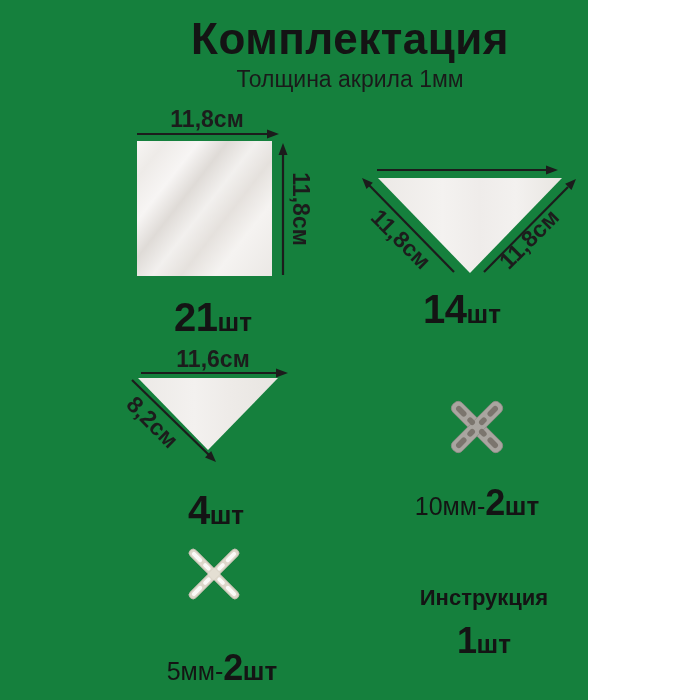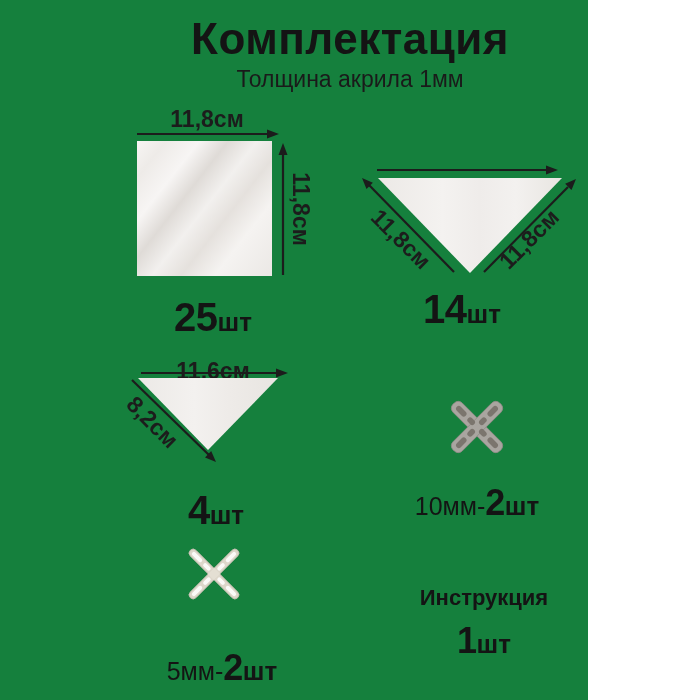--- a/index.html
+++ b/index.html
@@ -102,21 +102,21 @@
   <div class="abs mirror-square"></div>
 
   <svg class="abs" style="left:277px; top:142px;" width="12" height="134">
     <line class="arrow-line" x1="6" y1="133" x2="6" y2="12"></line>
     <polygon class="arrow-head" points="1.5,13 6,1 10.5,13"></polygon>
   </svg>
 
   <div class="abs dim-label rot90" style="left:241px; top:196px; width:120px;">11,8см</div>
 
   <div class="abs qty-row" style="left:113px; top:295px; width:200px;">
-    <span class="qty-num">25</span>
+    <span class="qty-num">21</span>
     <span class="qty-unit">шт</span>
   </div>
 
 
   <svg class="abs" style="left:376px; top:164px;" width="184" height="12">
     <line class="arrow-line" x1="1" y1="6" x2="171" y2="6"></line>
     <polygon class="arrow-head" points="170,1.5 182,6 170,10.5"></polygon>
   </svg>
 
   <svg class="abs" style="left:378px; top:176px;" width="184" height="98">
@@ -142,21 +142,21 @@
     <line class="arrow-line" x1="6" y1="100" x2="90" y2="15"></line>
     <polygon class="arrow-head" points="98,7 93.5,18.1 87.1,11.7"></polygon>
   </svg>
   <div class="abs dim-label rotm45" style="left:474px; top:226px; width:110px;">11,8см</div>
 
   <div class="abs qty-row" style="left:362px; top:287px; width:200px;">
     <span class="qty-num">14</span>
     <span class="qty-unit">шт</span>
   </div>
 
-  <div class="abs dim-label" style="left:143px; top:358px; width:140px;">11,6см</div>
+  <div class="abs dim-label" style="left:143px; top:346px; width:140px;">11,6см</div>
 
   <svg class="abs" style="left:140px; top:367px;" width="150" height="12">
     <line class="arrow-line" x1="1" y1="6" x2="137" y2="6"></line>
     <polygon class="arrow-head" points="136,1.5 148,6 136,10.5"></polygon>
   </svg>
 
   <svg class="abs" style="left:138px; top:377px;" width="140" height="74">
     <defs>
       <linearGradient id="tg2" x1="0" y1="0" x2="1" y2="0">
         <stop offset="0" stop-color="#ece9e6"></stop>

